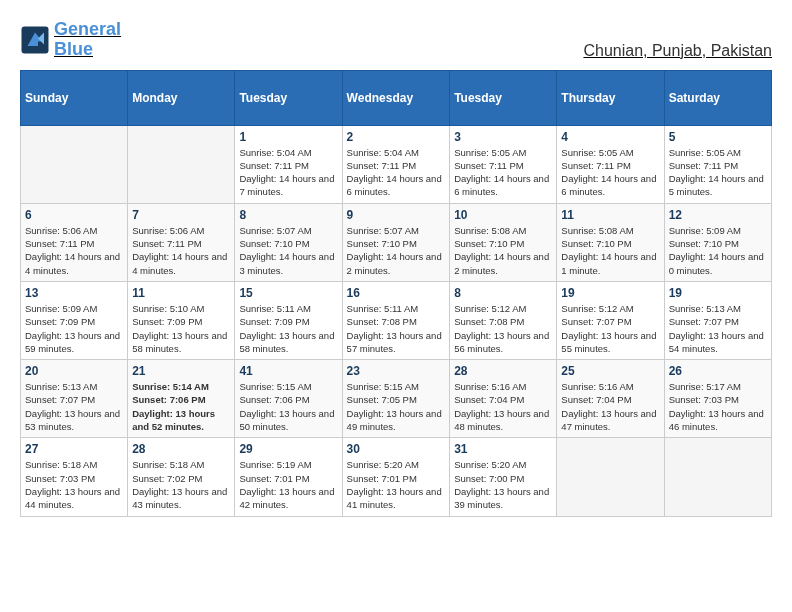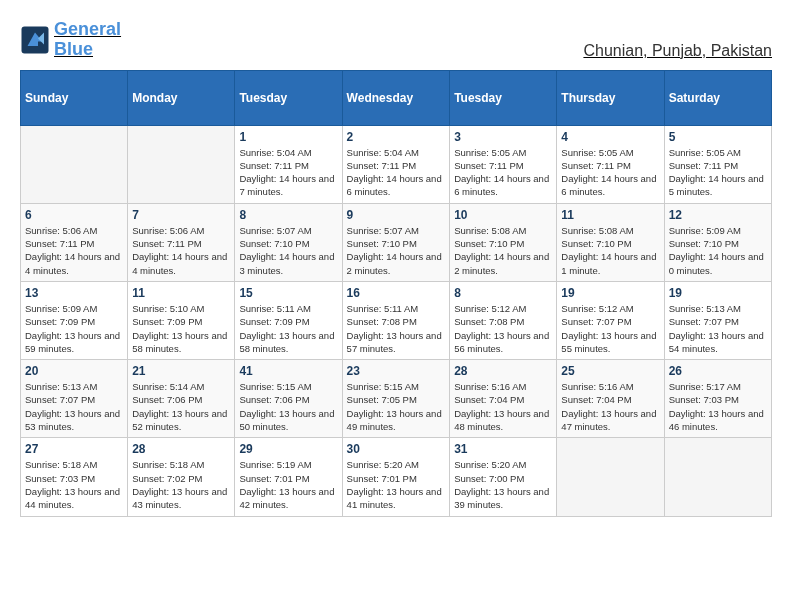--- a/index.html
+++ b/index.html
@@ -248,21 +248,21 @@
       </tr>
       <tr>
         <td>
           <span class="day-num">20</span>
           <div class="day-info" style="white-space: pre-line;">Sunrise: 5:13 AM
 Sunset: 7:07 PM
 Daylight: 13 hours and 53 minutes.</div>
         </td>
         <td>
           <span class="day-num">21</span>
-          <div class="day-info" style="white-space: pre-line;">Sunrise: 5:14 AM
+          <div class="day-info" style="white-space: pre-line; font-weight: bold;">Sunrise: 5:14 AM
 Sunset: 7:06 PM
 Daylight: 13 hours and 52 minutes.</div>
         </td>
         <td>
           <span class="day-num">41</span>
           <div class="day-info" style="white-space: pre-line;">Sunrise: 5:15 AM
 Sunset: 7:06 PM
 Daylight: 13 hours and 50 minutes.</div>
         </td>
         <td>

